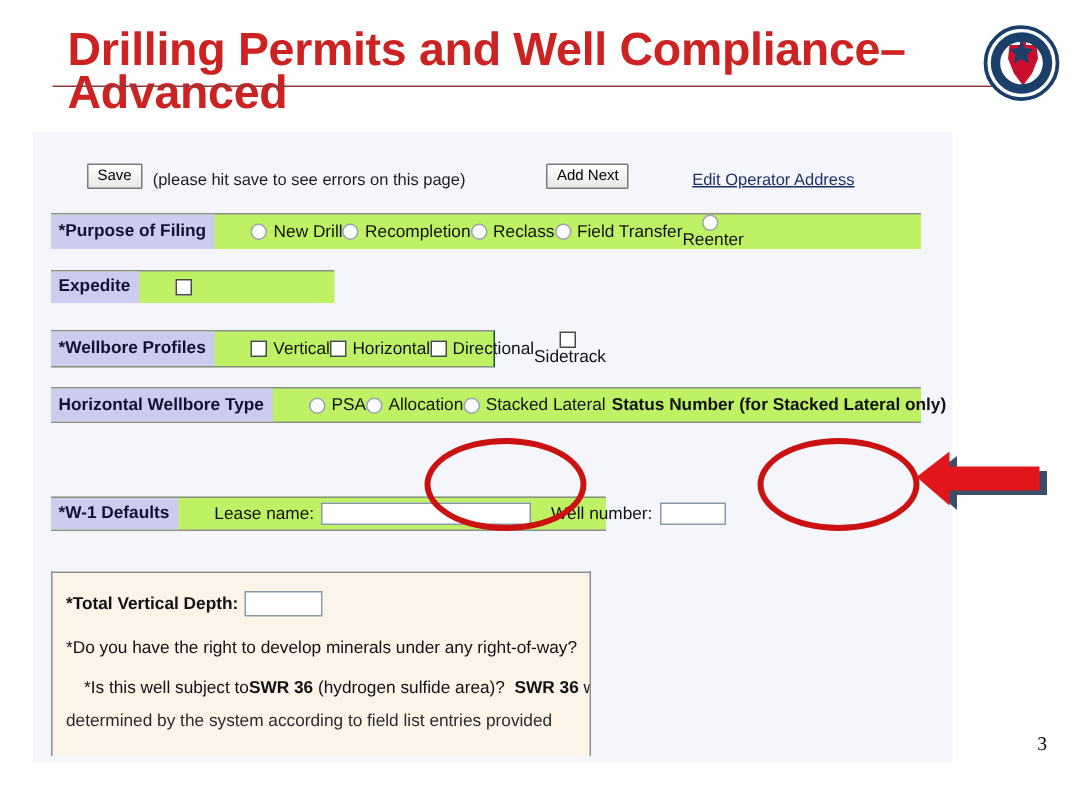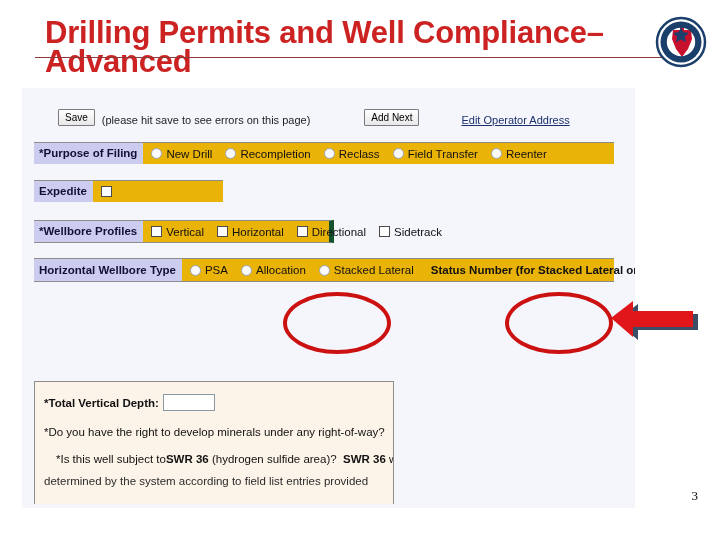--- a/index.html
+++ b/index.html
@@ -93,21 +93,22 @@
     white-space: nowrap;
   }
 
   
   .row {
     position: absolute;
     left: 12px;
     display: flex;
     align-items: stretch;
     border-top: 1px solid #8d8d8d;
-    background: #eab308;
+    background: #bef264;
+    gap: 16px;
   }
   .row .lbl {
     background: #ccccee;
     color: #111133;
     font-weight: bold;
     font-size: 11.5px;
     padding: 4px 6px 4px 5px;
     display: flex;
     align-items: center;
     white-space: nowrap;
@@ -117,24 +118,23 @@
     display: flex;
     align-items: center;
     padding: 0 8px;
     white-space: nowrap;
   }
   .opt {
     display: inline-flex;
     align-items: center;
     font-size: 11.5px;
     color: #111;
-    margin-right: 13px;
-    white-space: nowrap;
-  }
-  .opt:last-child { margin-right: 0; }
+    white-space: nowrap;
+  }
+  .opt:last-child { margin-right: 0; flex-direction: column; }
   .radio {
     width: 9px; height: 9px;
     border: 1px solid #9aa3b0;
     border-radius: 50%;
     background: #fbfbfd;
     margin-right: 4px;
     flex: 0 0 auto;
   }
   .checkbox {
     width: 9px; height: 9px;
@@ -152,21 +152,21 @@
   }
   .fieldlabel {
     font-size: 11.5px;
     color: #111;
     margin-right: 5px;
   }
 
   
   #row-purpose   { top: 54px;  width: 580px; }
   #row-expedite  { top: 92px;  width: 189px; }
-  #row-wellbore  { top: 132px; width: 295px; border-right: 5px solid #14532d; border-bottom: 1px solid #8d8d8d; }
+  #row-wellbore  { top: 132px; width: 295px; border-right: 1px solid #14532d; border-bottom: 1px solid #8d8d8d; }
   #row-horiz     { top: 170px; width: 580px; border-bottom: 1px solid #8d8d8d; }
   #row-w1        { top: 243px; width: 370px; border-bottom: 1px solid #8d8d8d;}
 
   #row-horiz .lbl { font-weight: bold; }
   #row-horiz .lbl .l2 { display:block; }
   #row-horiz .lbl-wrap {
     display: flex; flex-direction: column; justify-content: center;
     line-height: 14px;
   }
 
@@ -323,20 +323,29 @@
       </label>
       <label class="opt">
         <span class="radio"></span>
         <span>Stacked Lateral</span>
       </label>
       <span class="fieldlabel" style="font-weight:bold;margin-left:4px;">Status Number (for Stacked Lateral only)</span>
 
     </div>
   </div>
 
+  <div class="row" id="row-w1">
+    <div class="lbl">*W-1 Defaults</div>
+    <div class="fields">
+      <span class="fieldlabel">Lease name:</span>
+      <span class="txt" style="width:138px;"></span>
+      <span class="fieldlabel" style="margin-left:13px;">Well number:</span>
+      <span class="txt" style="width:42px;"></span>
+    </div>
+  </div>
 
   <div id="bottom-panel">
     <div class="bp-line" id="bp-tvd">
       <span class="bold">*Total Vertical Depth:</span>
       <span class="txt" style="width:50px;height:15px;margin-left:4px;"></span>
     </div>
     <div class="bp-line" id="bp-row-of-way">
       <span>*Do you have the right to develop minerals under any right-of-way?</span>
       <label class="opt" style="margin-left:9px;margin-right:11px;">
         <span class="radio"></span>

